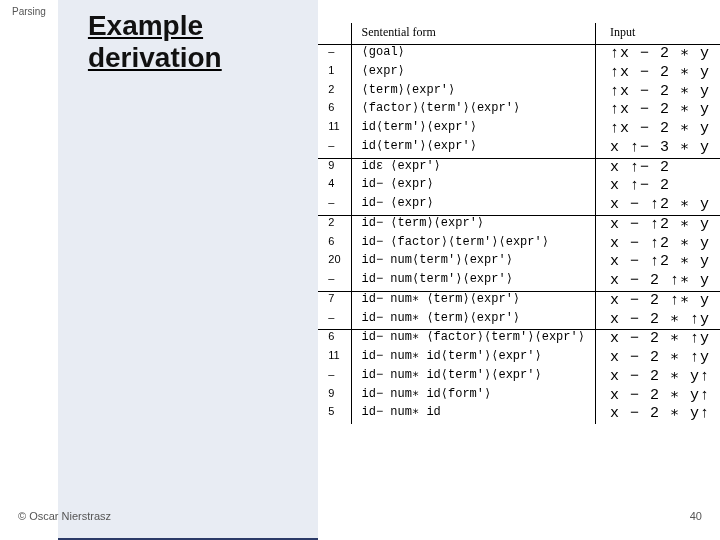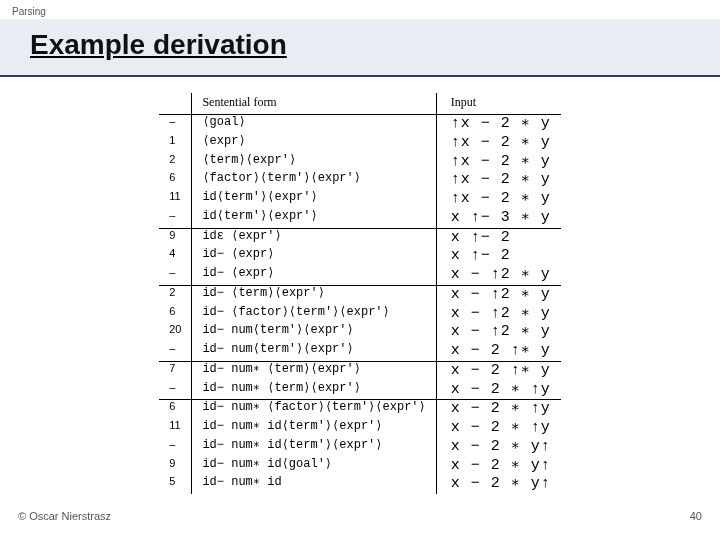--- a/index.html
+++ b/index.html
@@ -1,21 +1,21 @@
 <!DOCTYPE html>
 <html><head>
 <meta charset="utf-8">
 <style>
   * { box-sizing: border-box; margin: 0; padding: 0; }
   html, body { width: 720px; height: 540px; font-family: Arial, Helvetica, sans-serif; background: #fff; color: #000; }
-  .slide { width: 720px; height: 540px; position: relative; display: flex; flex-direction: column; }
+  .slide { width: 720px; height: 540px; position: relative; display: flex; flex-direction: row; }
   .topic { font-size: 10px; color: #555; padding: 6px 12px 2px; }
   .title-bar { background: #e8ecf3; border-bottom: 2px solid #2b3a67; padding: 10px 30px 14px; text-decoration: underline; }
   .title-bar h1 { font-size: 28px; font-weight: bold; color: #111; }
-  .content { flex: 1; display: flex; flex-direction: column; align-items: center; padding-top: 16px; }
+  .content { flex: 1; display: flex; flex-direction: column; align-items: center; padding-top: 23px; }
   .tbl-wrap { display: inline-block; }
   table { border-collapse: collapse; font-family: "Times New Roman", serif; font-size: 12px; }
   th { font-weight: normal; text-align: left; padding: 2px 10px 4px; border-bottom: 1px solid #000; }
   th:first-child { border-right: 1px solid #000; width: 30px; }
   th:nth-child(2) { border-right: 1px solid #000; width: 190px; }
   th:nth-child(3) { width: 120px; padding-left: 14px; margin-top: 48px; }
   td { padding: 0 10px; vertical-align: top; line-height: 1.25; white-space: nowrap; }
   td:first-child { border-right: 1px solid #000; text-align: left; font-family: Arial, sans-serif; font-size: 11px; }
   td:nth-child(2) { border-right: 1px solid #000; font-family: "Lucida Console","Courier New",monospace; font-size: 12px; }
   td:nth-child(3) { font-family: "Lucida Console","Courier New",monospace; font-size: 15px; padding-left: 14px; letter-spacing: 1px; }
@@ -127,21 +127,21 @@
               <td>id− num∗ id⟨term′⟩⟨expr′⟩</td>
               <td>x − 2 ∗ ↑y</td>
             </tr>
             <tr>
               <td>–</td>
               <td>id− num∗ id⟨term′⟩⟨expr′⟩</td>
               <td>x − 2 ∗ y↑</td>
             </tr>
             <tr>
               <td>9</td>
-              <td>id− num∗ id⟨goal′⟩</td>
+              <td>id− num∗ id⟨form′⟩</td>
               <td>x − 2 ∗ y↑</td>
             </tr>
             <tr>
               <td>5</td>
               <td>id− num∗ id</td>
               <td>x − 2 ∗ y↑</td>
             </tr>
           </tbody>
       </table>
     </div>

